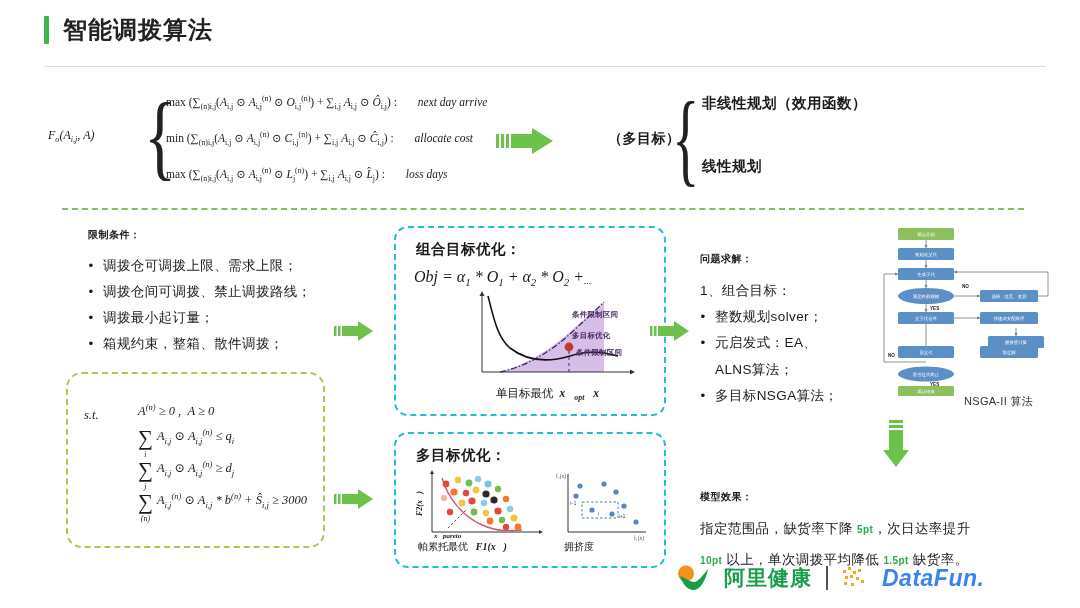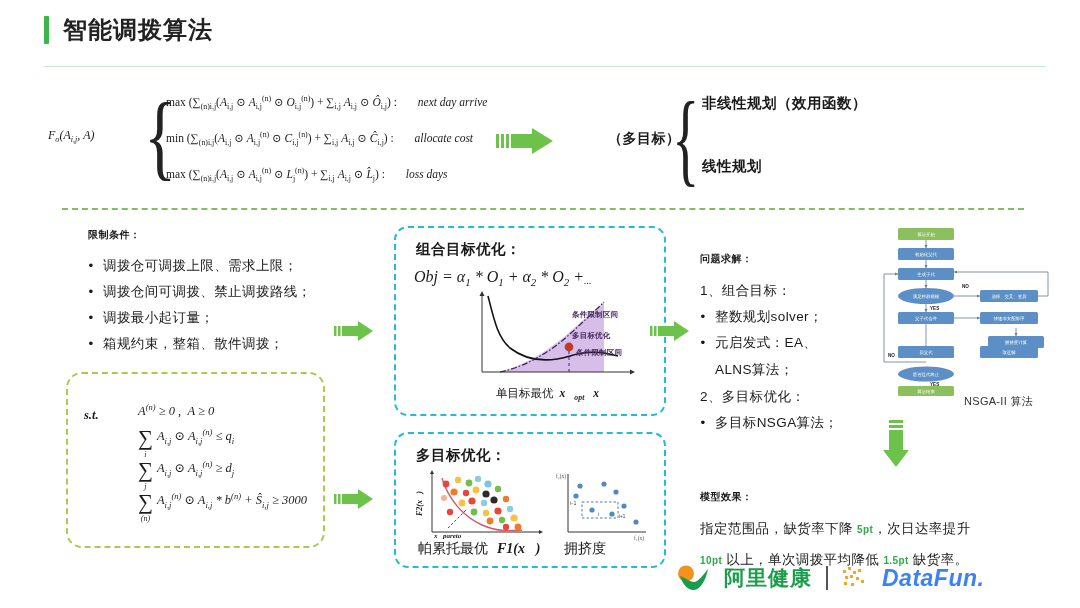--- a/index.html
+++ b/index.html
@@ -100,21 +100,21 @@
   
   #st-box {
     position: absolute; left: 66px; top: 372px; width: 255px; height: 172px;
     border: 2px dashed #a9c94f; border-radius: 16px;
   }
   #st-formula {
     position: absolute; left: 16px; top: 28px;
     font-family: "Liberation Serif", "DejaVu Serif", serif;
     font-size: 12.5px;
   }
-  .st-label { font-weight: 700; font-style: italic; position: absolute; left: 0; top: 6px; }
+  .st-label { font-weight: 400; font-style: italic; position: absolute; left: 0; top: 6px; }
   .st-lines { margin-left: 54px; }
   .st-line { white-space: nowrap; margin-bottom: 7px; font-style: italic; }
   .bigsum {
     font-family: "Liberation Serif", serif; font-size: 21px;
     font-style: normal; display: inline-block; vertical-align: -5px;
     position: relative; margin-right: 1px;
   }
   .bigsum .idx {
     position: absolute; left: 50%; transform: translateX(-50%);
     bottom: -8px; font-size: 8px; font-style: italic;
@@ -152,21 +152,21 @@
     font-size: 11.5px; text-align: center; white-space: nowrap;
   }
   #combo-axis-caption .it {
     font-family: "Liberation Serif", serif; font-style: italic; font-weight: 700;
   }
 
   
   #pareto-chart { position: absolute; left: 18px; top: 36px; width: 130px; height: 72px; }
   #crowd-chart  { position: absolute; left: 158px; top: 36px; width: 96px; height: 72px; }
   .sub-caption {
-    position: absolute; font-size: 14px; white-space: nowrap;
+    position: absolute; font-size: 10px; white-space: nowrap;
   }
   #pareto-caption { left: 22px; top: 106px; }
   #crowd-caption  { left: 168px; top: 106px; }
   #pareto-caption .it {
     font-family: "Liberation Serif", serif; font-style: italic; font-weight: 700; margin-left: 5px;
   }
 
   
   #solving {
     position: absolute; left: 700px; top: 228px; width: 180px; margin-top: 24px;
@@ -428,21 +428,20 @@
     <div class="num-row">1、组合目标：</div>
     <div class="bullet-row">
       <span class="bullet-dot">•</span>
       <span>整数规划solver；</span>
     </div>
     <div class="bullet-row">
       <span class="bullet-dot">•</span>
       <span>元启发式：EA、</span>
     </div>
     <div class="num-row cont-line">ALNS算法；</div>
-    <div class="num-row">2、多目标优化：</div>
     <div class="bullet-row">
       <span class="bullet-dot">•</span>
       <span>多目标NSGA算法；</span>
     </div>
   </div>
 
   <svg id="flow-wrap" viewBox="0 0 178 172">
     <defs>
       <marker id="ah" markerWidth="5" markerHeight="5" refX="4" refY="2" orient="auto">
         <path d="M0,0 L4,2 L0,4 z" fill="#6b7a8c"></path>

